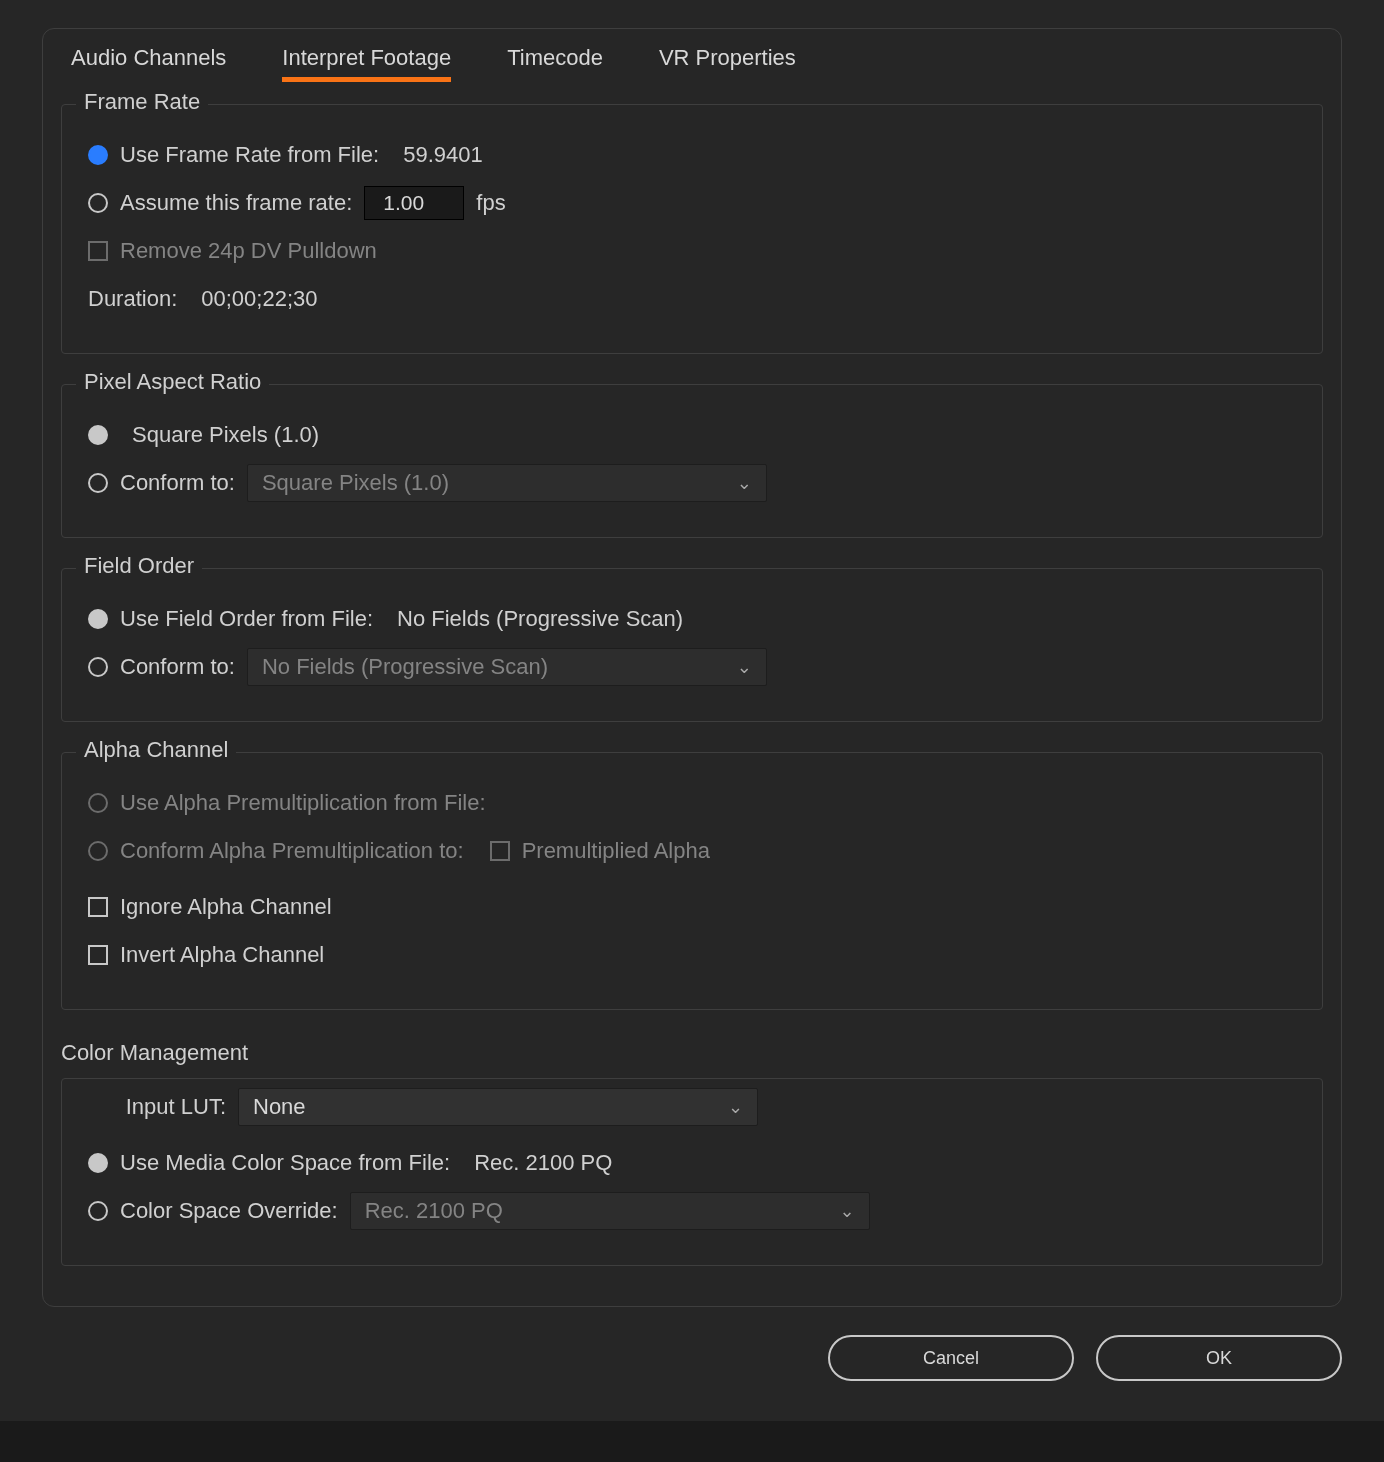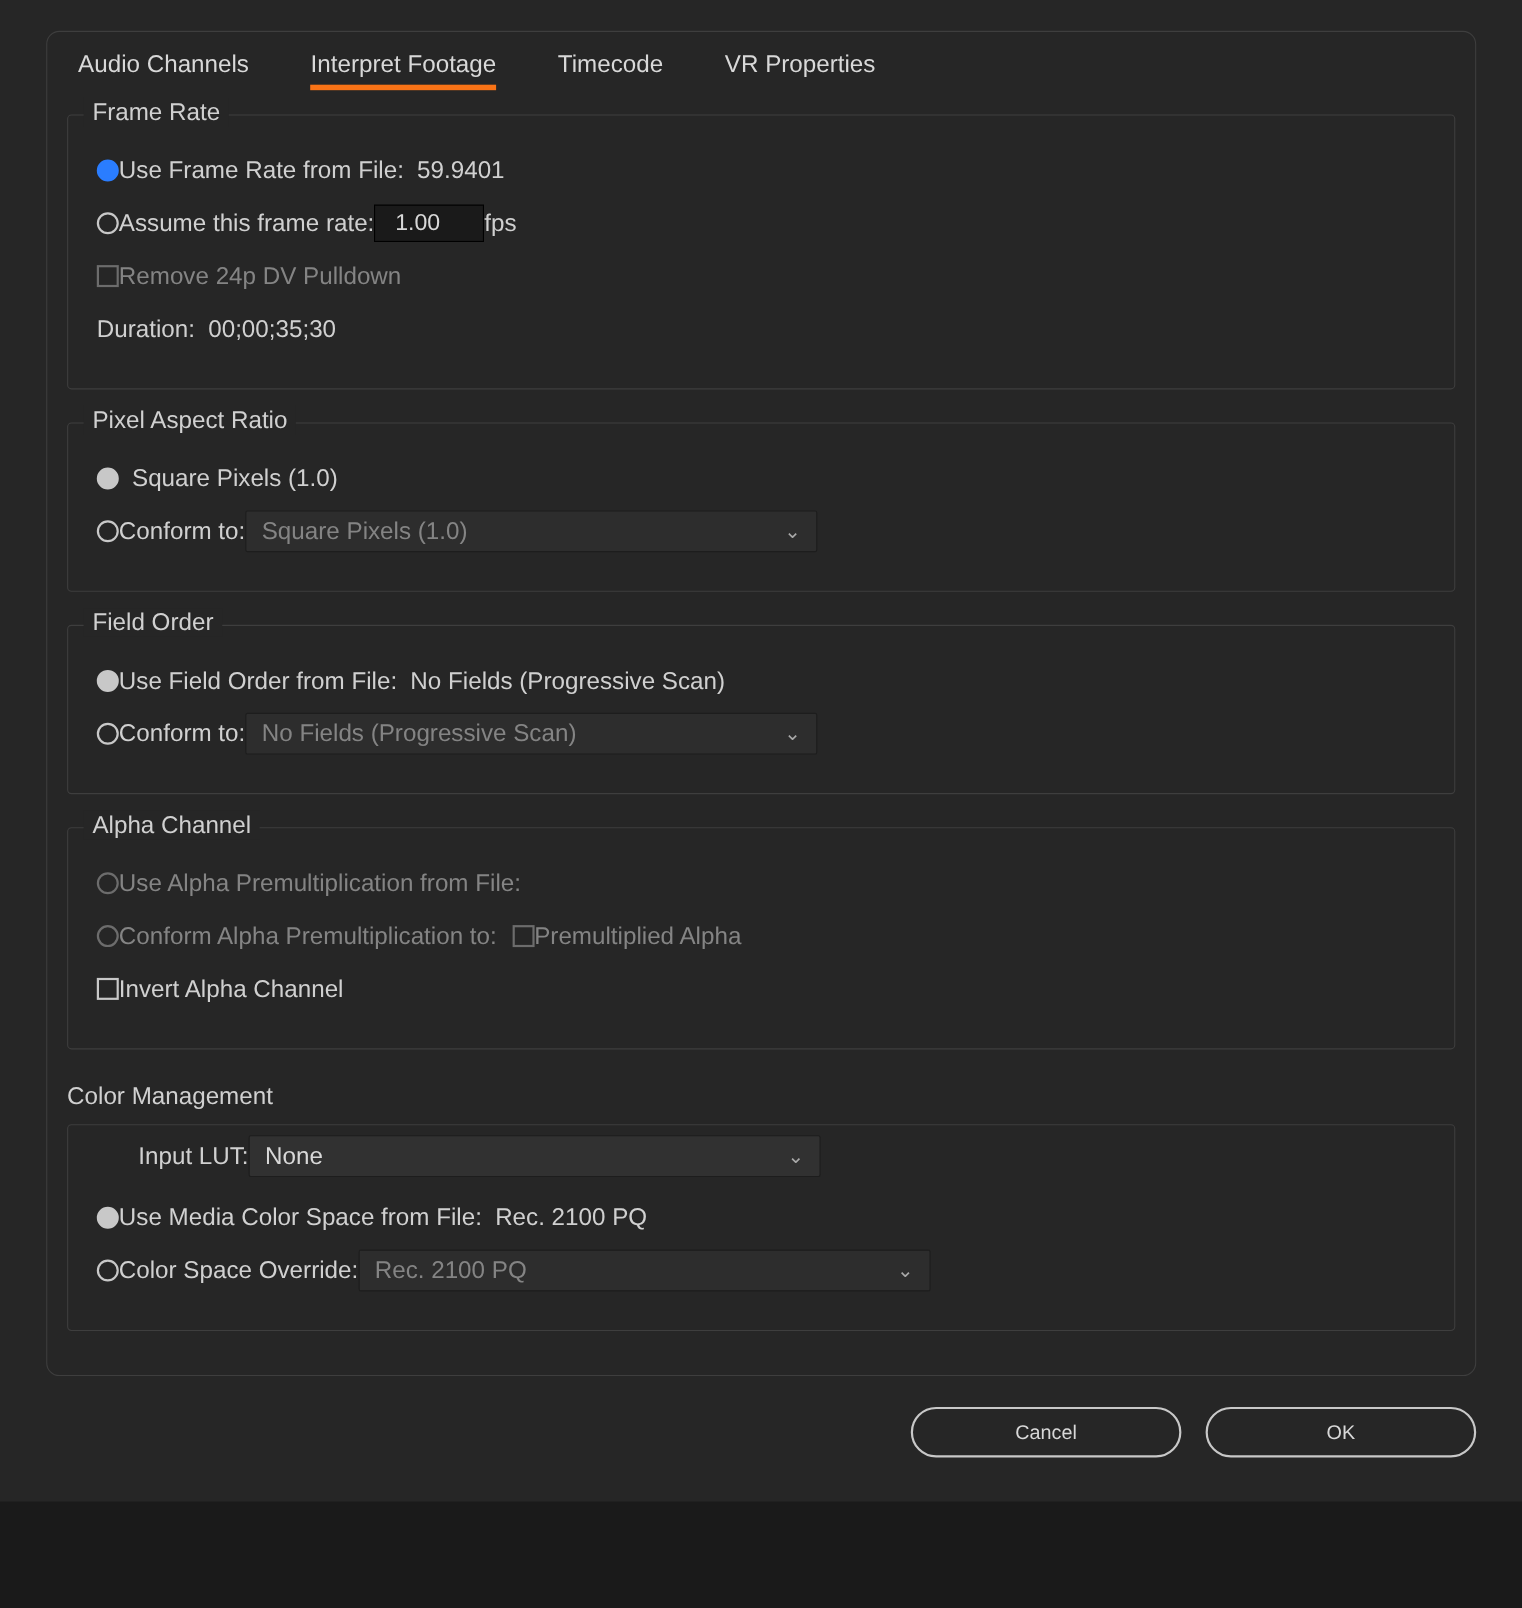--- a/index.html
+++ b/index.html
@@ -61,21 +61,21 @@
     top: -16px; left: 14px;
     background: #262626;
     padding: 0 8px;
     color: #d0d0d0;
   }
   .section-title {
     margin: 0 18px 12px 18px;
     color: #d0d0d0;
   }
 
-  .row { display: flex; align-items: center; min-height: 40px; margin-bottom: 8px; }
+  .row { display: flex; align-items: center; gap: 12px; min-height: 40px; margin-bottom: 8px; }
   .row.sp { margin-top: 16px; }
 
   .radio {
     width: 20px; height: 20px; border-radius: 50%;
     border: 2px solid #c8c8c8; display: inline-block; flex-shrink: 0;
     position: relative;
   }
   .radio.selected { border-color: #2a7dff; background: #2a7dff; }
   .radio.selected.filled-grey { background: #c8c8c8; border-color: #c8c8c8; }
   .radio.ghost { border-color: #6c6c6c; }
@@ -144,21 +144,21 @@
           <span class="label">fps</span>
         </div>
 
         <div class="row">
           <span class="checkbox ghost"></span>
           <span class="dim">Remove 24p DV Pulldown</span>
         </div>
 
         <div class="row">
           <span class="label">Duration:</span>
-          <span class="label val-gap">00;00;35;30</span>
+          <span class="label val-gap">00;00;22;30</span>
         </div>
       </div>
 
       <div class="fieldset">
         <span class="fs-legend">Pixel Aspect Ratio</span>
 
         <div class="row">
           <span class="radio selected filled-grey"></span>
           <span class="label val-gap">Square Pixels (1.0)</span>
         </div>
@@ -200,20 +200,24 @@
           <span class="dim">Use Alpha Premultiplication from File:</span>
         </div>
 
         <div class="row">
           <span class="radio ghost"></span>
           <span class="dim">Conform Alpha Premultiplication to:</span>
           <span class="checkbox ghost" style="margin-left:14px"></span>
           <span class="dim">Premultiplied Alpha</span>
         </div>
 
+        <div class="row sp">
+          <span class="checkbox"></span>
+          <span class="label">Ignore Alpha Channel</span>
+        </div>
         <div class="row">
           <span class="checkbox"></span>
           <span class="label">Invert Alpha Channel</span>
         </div>
       </div>
 
       <div class="section-title">Color Management</div>
       <div class="fieldset" style="padding-top:8px">
 
         <div class="row">

